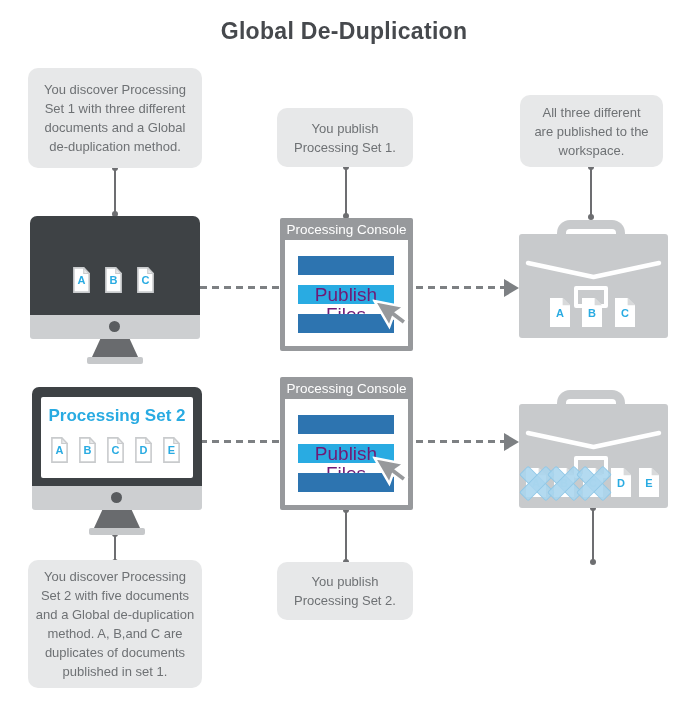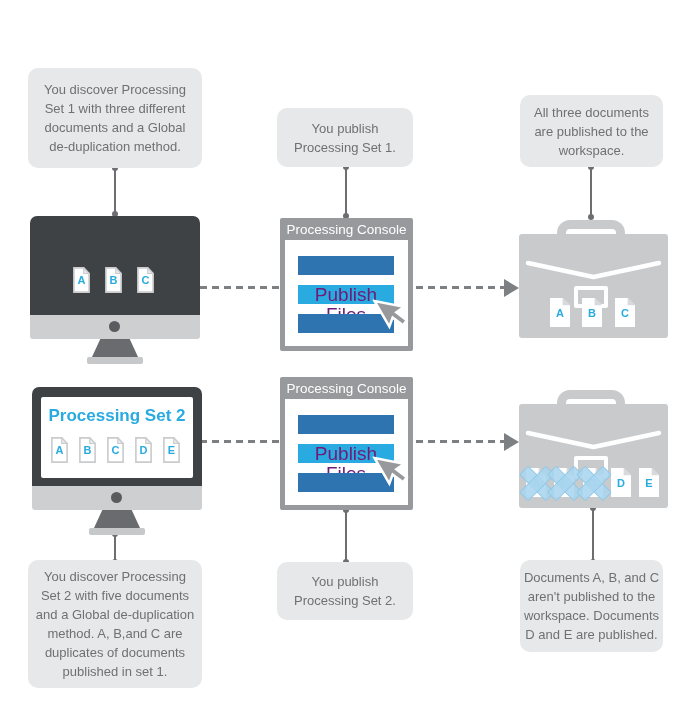--- a/index.html
+++ b/index.html
@@ -81,28 +81,29 @@
     background:rgba(169,213,238,.88);border:1px solid rgba(143,198,230,.9);border-radius:2px;
   }
   .cross::before{transform:rotate(45deg);}
   .cross::after{transform:rotate(-45deg);}
 </style>
 </head>
 <body>
 
 <div id="canvas">
 
+  <div class="title">Global De-Duplication</div>
 
   <div class="callout" style="left:28px;top:68px;width:174px;height:100px">You discover Processing
 Set 1 with three different
 documents and a Global
 de-duplication method.</div>
   <div class="callout" style="left:277px;top:108px;width:136px;height:59px">You publish
 Processing Set 1.</div>
-  <div class="callout" style="left:520px;top:95px;width:143px;height:72px">All three documents
+  <div class="callout" style="left:520px;top:95px;width:143px;height:72px">All three different
 are published to the
 workspace.</div>
 
   <div class="vline" style="left:114px;top:168px;height:46px"></div>
   <div class="vline" style="left:345px;top:167px;height:49px"></div>
   <div class="vline" style="left:590px;top:167px;height:50px"></div>
 
   <div class="dash" style="left:200px;top:286px;width:304px"></div>
   <div class="ahead" style="left:504px;top:279px"></div>
 
@@ -290,18 +291,14 @@
   <div class="vline" style="left:592px;top:508px;height:54px"></div>
 
   <div class="callout" style="left:28px;top:560px;width:174px;height:128px">You discover Processing
 Set 2 with five documents
 and a Global de-duplication
 method. A, B,and C are
 duplicates of documents
 published in set 1.</div>
   <div class="callout" style="left:277px;top:562px;width:136px;height:58px">You publish
 Processing Set 2.</div>
-  <div class="callout" style="left:520px;top:560px;width:143px;height:92px">Documents A, B, and C
-aren't published to the
-workspace. Documents
-D and E are published.</div>
 
 </div>
 
 </body></html>

